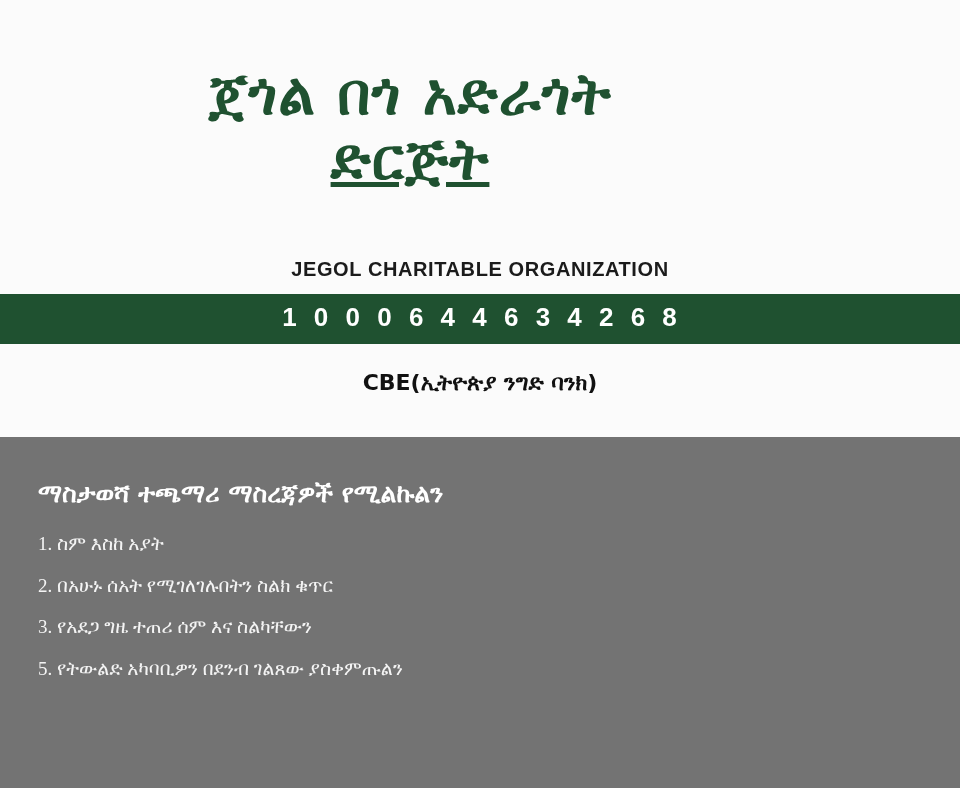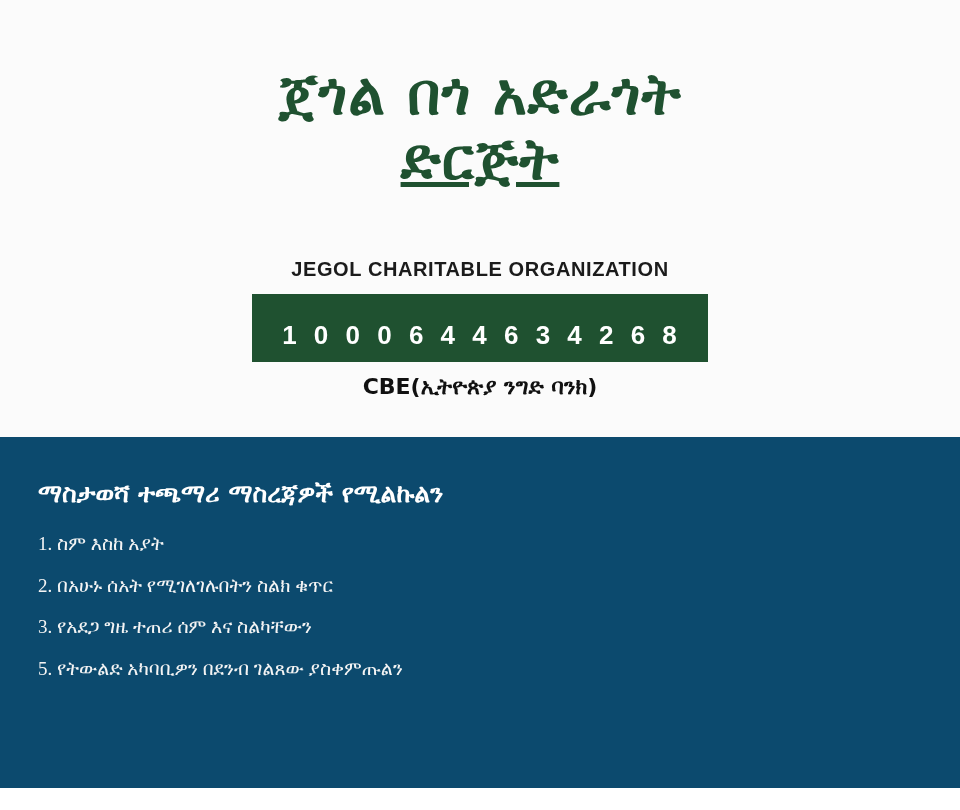--- a/index.html
+++ b/index.html
@@ -22,21 +22,20 @@
     flex-direction: column;
   }
   
   .top-section {
     background: #fbfbfb;
     height: 437px;
     box-sizing: border-box;
     padding-top: 62px;
     display: flex;
     flex-direction: column;
-    align-items: center;
   }
   .headline {
     color: #1f5130;
     font-size: 58px;
     font-weight: bold;
     line-height: 1.12;
     text-align: center;
     letter-spacing: 1px;
     max-width: 820px;
   }
@@ -54,33 +53,33 @@
     font-family: "Liberation Sans", sans-serif;
   }
   .account-bar {
     margin-top: 13px;
     background: #1f5130;
     color: #ffffff;
     font-family: "Liberation Sans", sans-serif;
     font-size: 26px;
     font-weight: bold;
     letter-spacing: 5px;
-    padding: 26px 26px 11px 30px;
+    padding: 8px 26px 11px 30px;
     text-align: center;
   }
   .bank-name {
-    margin-top: 12px;
+    margin-top: 26px;
     color: #111111;
     font-size: 22px;
     font-weight: bold;
     text-align: center;
   }
   
   .bottom-section {
-    background: #0c4a6e;
+    background: #737373;
     flex: 1;
     box-sizing: border-box;
     padding: 42px 0 0 38px;
     color: #ffffff;
   }
   .requirements-title {
     font-size: 25px;
     font-weight: bold;
     color: #ffffff;
     margin-bottom: 22px;

